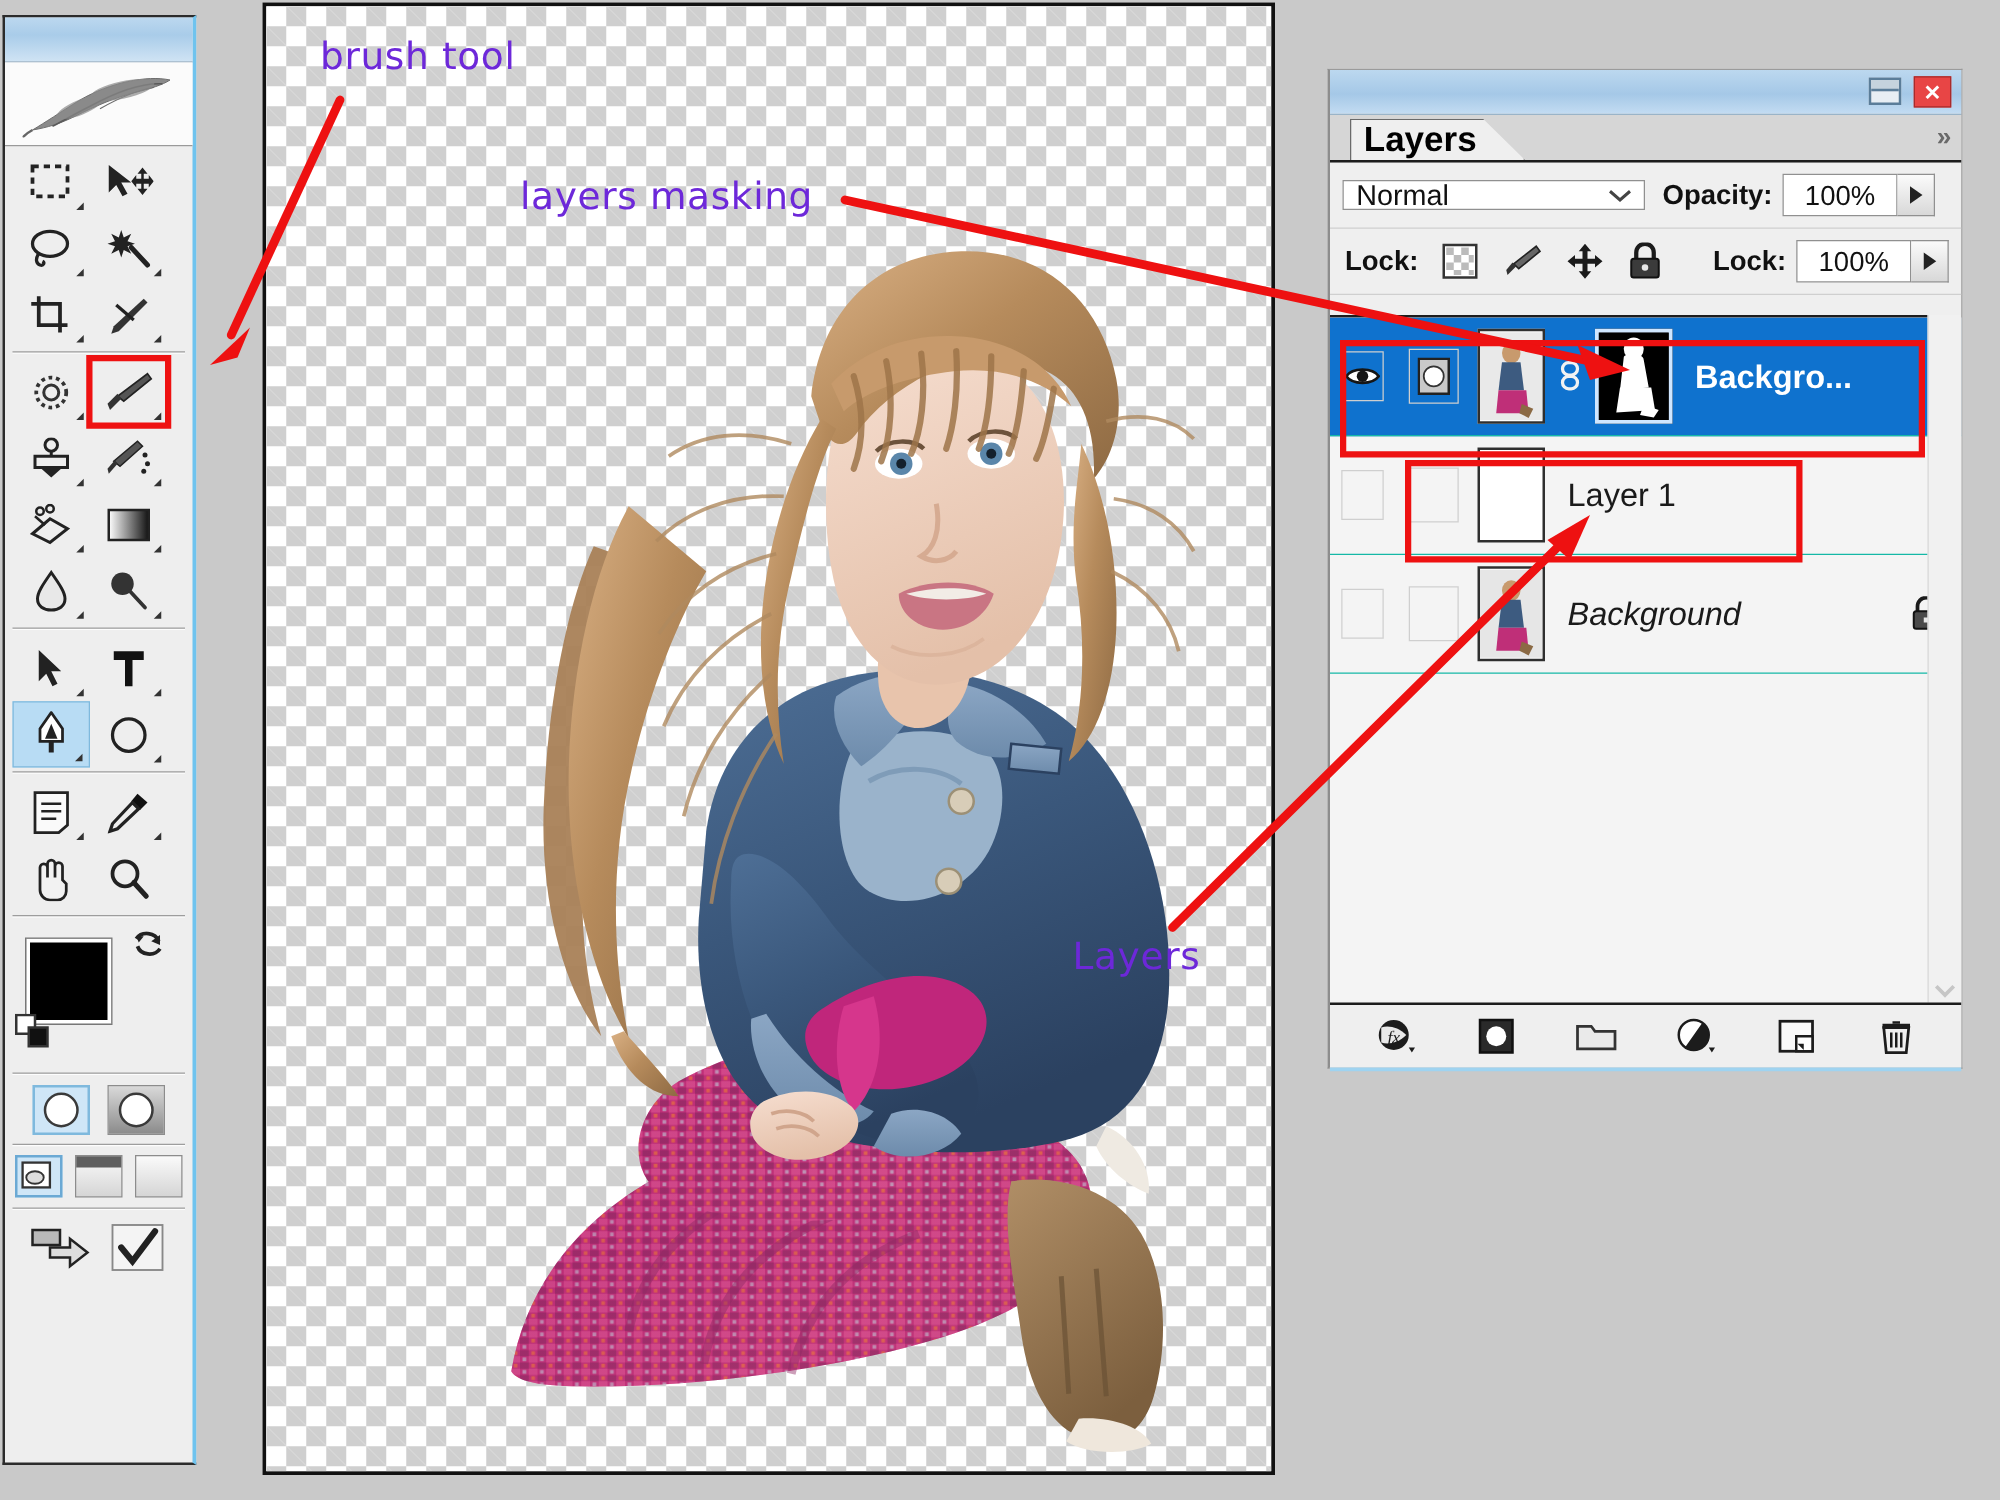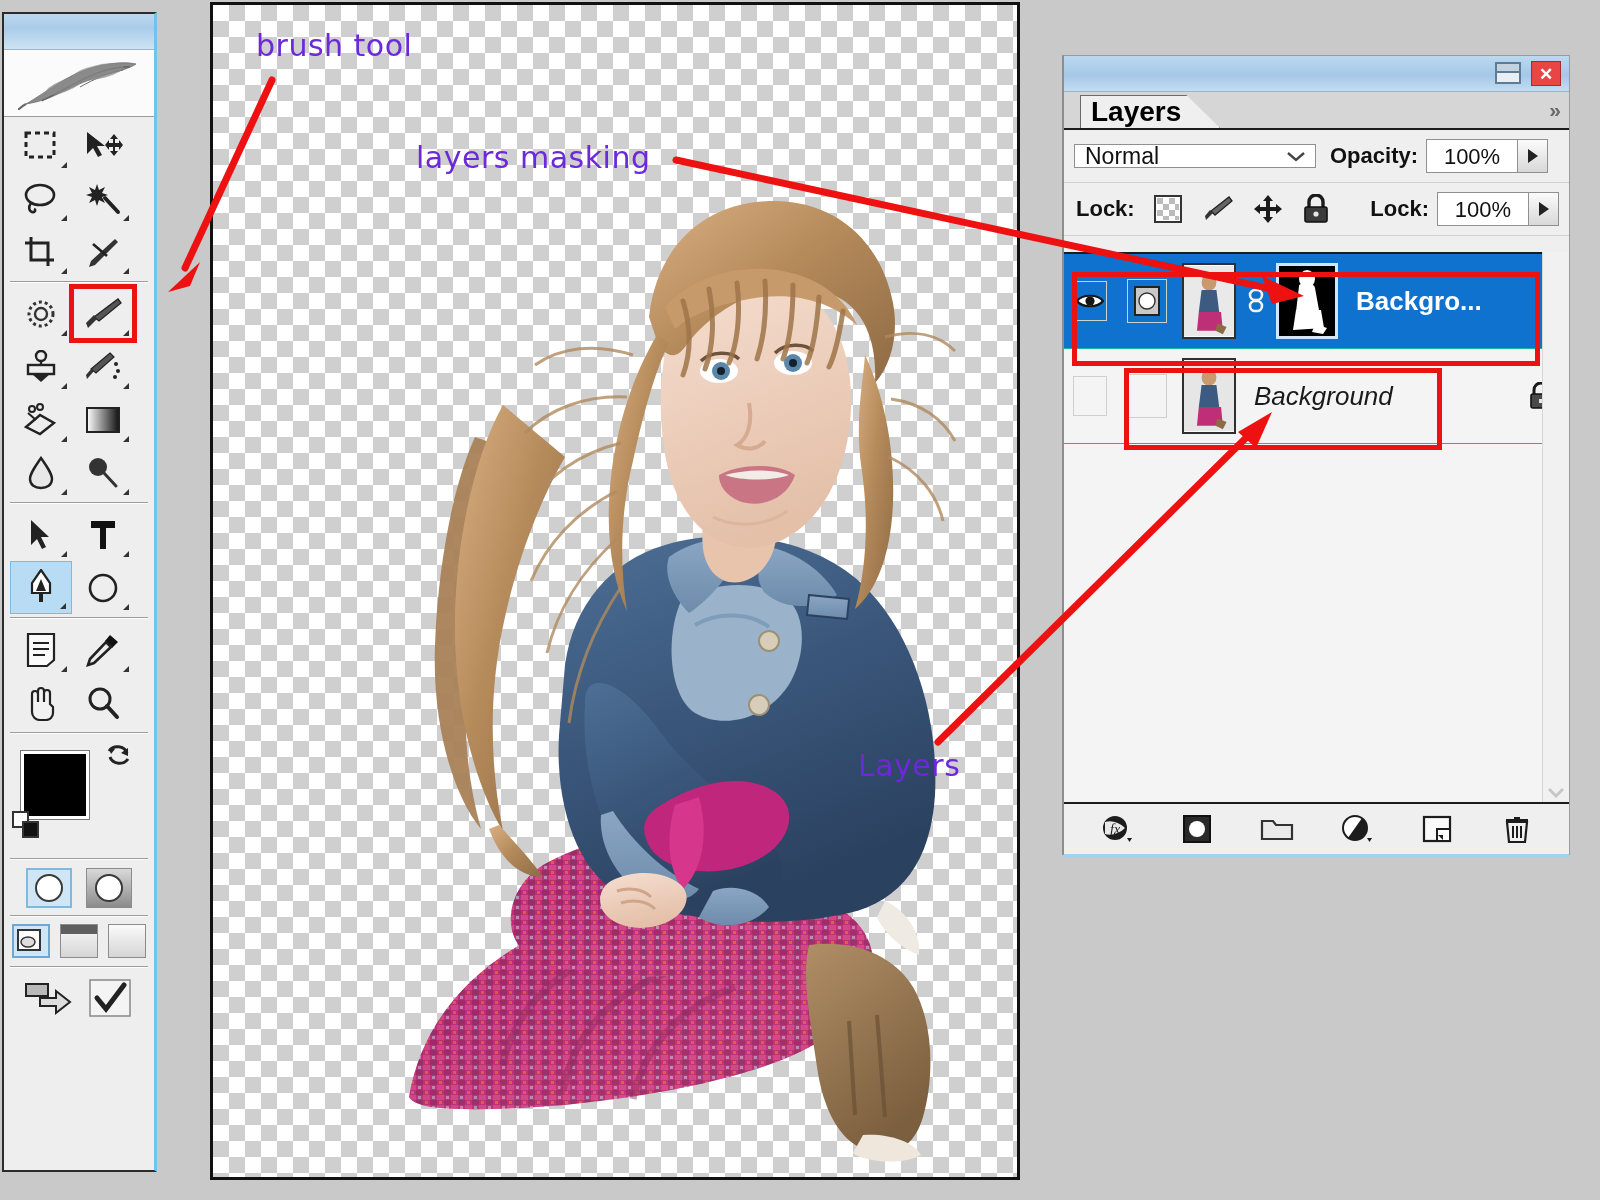--- a/index.html
+++ b/index.html
@@ -698,20 +698,32 @@
             <ellipse cx="28" cy="13" rx="8" ry="9"></ellipse>
             <path d="M20 20 C20 16 36 16 36 22 L40 44 L17 46 Z"></path>
             <path d="M17 44 L42 44 L45 62 L14 64 Z"></path>
             <path d="M36 58 L48 62 L44 68 L33 66 Z"></path>
           </g>
         </svg>
       </span>
       <span class="layer-name">Backgro...</span>
     </div>
 
+    <div class="layer-row">
+      <span class="vis-cell">
+        <span class="vis-box"></span>
+      </span>
+      <span class="mode-cell">
+        <span class="mode-box"></span>
+      </span>
+      <span class="thumb" style="background:#fff">
+        <span></span>
+      </span>
+      <span class="layer-name">Layer 1</span>
+    </div>
 
     <div class="layer-row">
       <span class="vis-cell">
         <span class="vis-box"></span>
       </span>
       <span class="mode-cell">
         <span class="mode-box"></span>
       </span>
       <span class="thumb">
         <svg viewBox="0 0 54 76" width="50" height="72">

